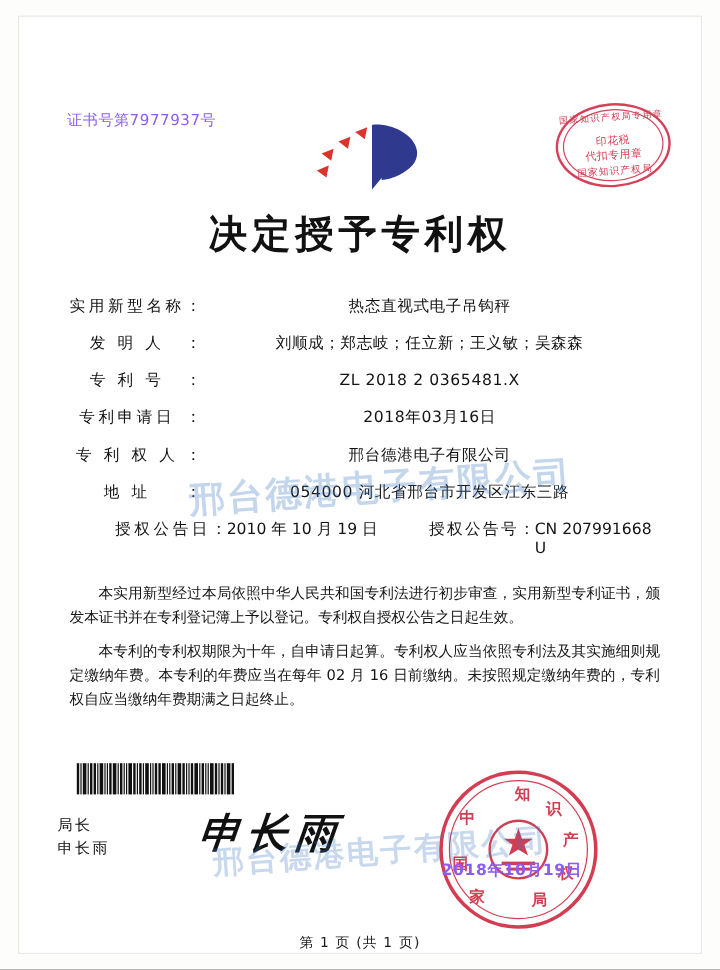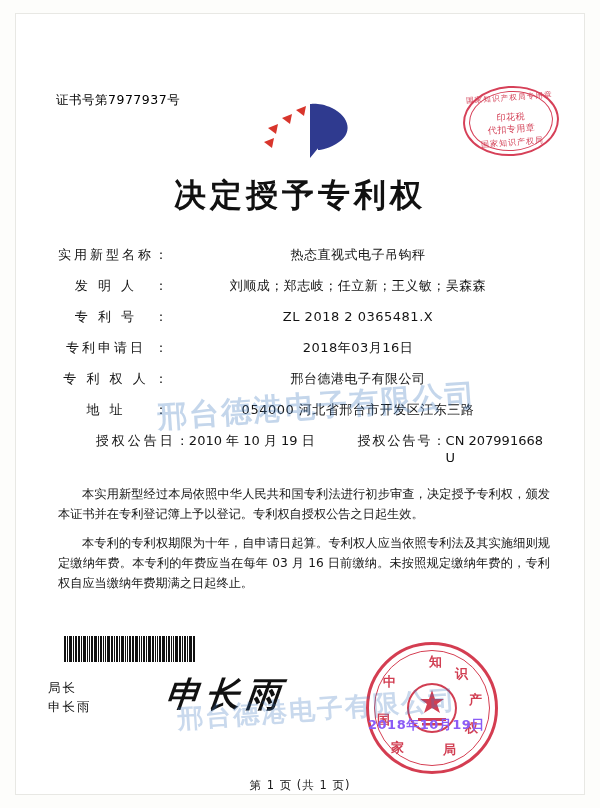--- a/index.html
+++ b/index.html
@@ -29,21 +29,21 @@
     background: #ffffff;
     box-shadow: 0 0 0 1px #e8e8e4;
   }
 
   
   .serial {
     position: absolute;
     left: 40px;
     top: 78px;
     font-size: 12.5px;
-    color: #000000;
+    color: #8b5cf6;
     letter-spacing: 0.5px;
   }
 
   
   .logo {
     position: absolute;
     left: 242px;
     top: 84px;
     width: 120px;
     height: 64px;
@@ -338,22 +338,22 @@
             <span class="lab">授权公告日</span><span class="sep">：</span><span>2010 年 10 月 19 日</span>
           </div>
           <div>
             <span class="rlab">授权公告号</span><span class="sep">：</span><span>CN 207991668 U</span>
           </div>
         </div>
       </div>
     </div>
 
     <div class="paras">
-      <p>本实用新型经过本局依照中华人民共和国专利法进行初步审查，决定授予专利权，颁发本证书并在专利登记簿上予以登记。专利权自授权公告之日起生效。</p>
-      <p>本专利的专利权期限为十年，自申请日起算。专利权人应当依照专利法及其实施细则规定缴纳年费。本专利的年费应当在每年 03 月 16 日前缴纳。未按照规定缴纳年费的，专利权自应当缴纳年费期满之日起终止。</p>
+      <p>本实用新型经过本局依照中华人民共和国专利法进行初步审查，实用新型专利证书，颁发本证书并在专利登记簿上予以登记。专利权自授权公告之日起生效。</p>
+      <p>本专利的专利权期限为十年，自申请日起算。专利权人应当依照专利法及其实施细则规定缴纳年费。本专利的年费应当在每年 02 月 16 日前缴纳。未按照规定缴纳年费的，专利权自应当缴纳年费期满之日起终止。</p>
     </div>
 
     <div class="barcode">
       <i style="width:2px"></i>
         <i style="width:1px"></i>
         <i style="width:3px"></i>
         <i style="width:1px"></i>
       <i style="width:2px"></i>
         <i style="width:2px"></i>
         <i style="width:1px"></i>

